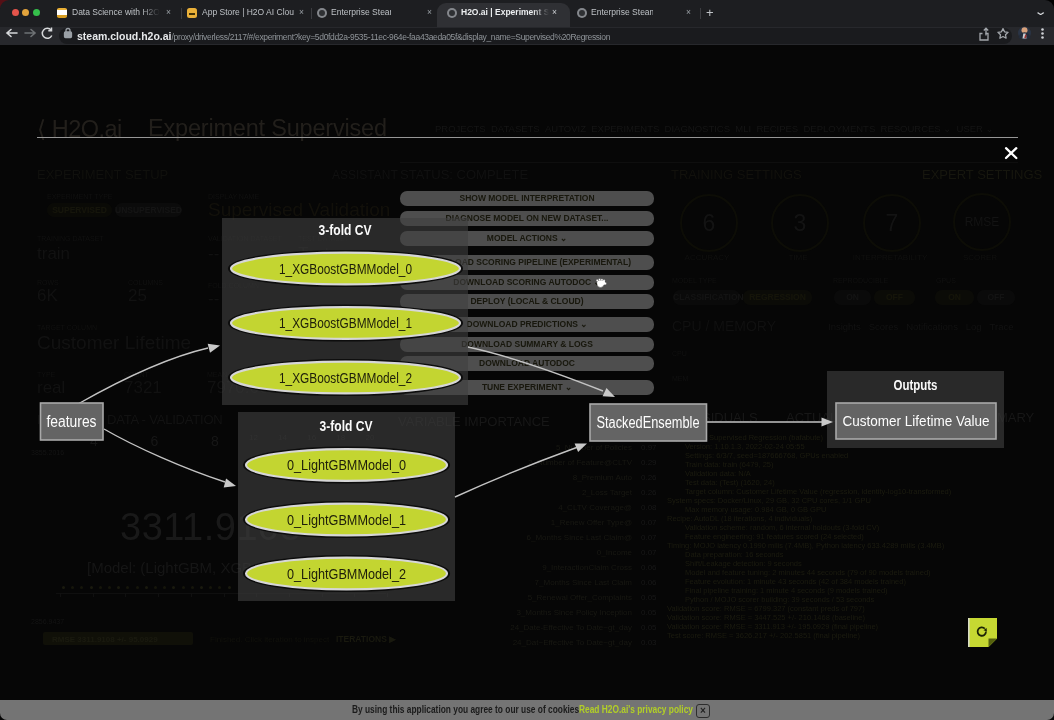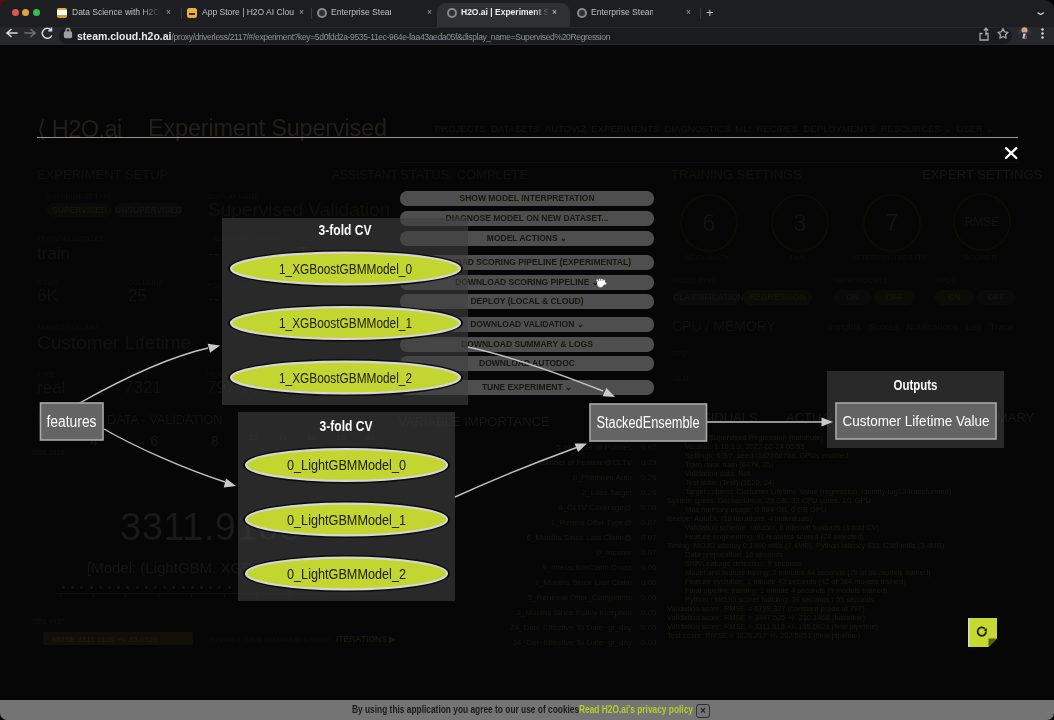--- a/index.html
+++ b/index.html
@@ -159,23 +159,23 @@
     <div class="dim" style="left:37px;top:333px;font-size:17px;color:#1f1f1f;">real</div>
     <div class="dimlbl" style="left:124px;top:326px;">COUNT</div>
     <div class="dim" style="left:124px;top:333px;font-size:17px;color:#1f1f1f;">7321</div>
     <div class="dimlbl" style="left:207px;top:326px;">MEAN</div>
     <div class="dim" style="left:207px;top:333px;font-size:17px;color:#1f1f1f;">7970.66</div>
 
     <div class="dimbtn mrow" style="top:146px;">SHOW MODEL INTERPRETATION</div>
     <div class="dimbtn mrow" style="top:166px;">DIAGNOSE MODEL ON NEW DATASET...</div>
     <div class="dimbtn mrow" style="top:186px;">MODEL ACTIONS ⌄</div>
     <div class="dimbtn mrow" style="top:210px;">DOWNLOAD SCORING PIPELINE (EXPERIMENTAL)</div>
-    <div class="dimbtn mrow" style="top:230px;">DOWNLOAD SCORING PIPELINE ⌄</div>
+    <div class="dimbtn mrow" style="top:230px;">DOWNLOAD SCORING AUTODOC ⌄</div>
     <div class="dimbtn mrow" style="top:249px;">DEPLOY (LOCAL &amp; CLOUD)</div>
-    <div class="dimbtn mrow" style="top:272px;">DOWNLOAD VALIDATION ⌄</div>
+    <div class="dimbtn mrow" style="top:272px;">DOWNLOAD PREDICTIONS ⌄</div>
     <div class="dimbtn mrow" style="top:292px;">DOWNLOAD SUMMARY &amp; LOGS</div>
     <div class="dimbtn mrow" style="top:311px;">DOWNLOAD AUTODOC</div>
     <div class="dimbtn mrow" style="top:335px;">TUNE EXPERIMENT ⌄</div>
 
     <div class="dial" style="left:680px;top:149px;">
         <span>6</span>
       </div>
     <div class="dial" style="left:771px;top:149px;">
         <span>3</span>
       </div>

